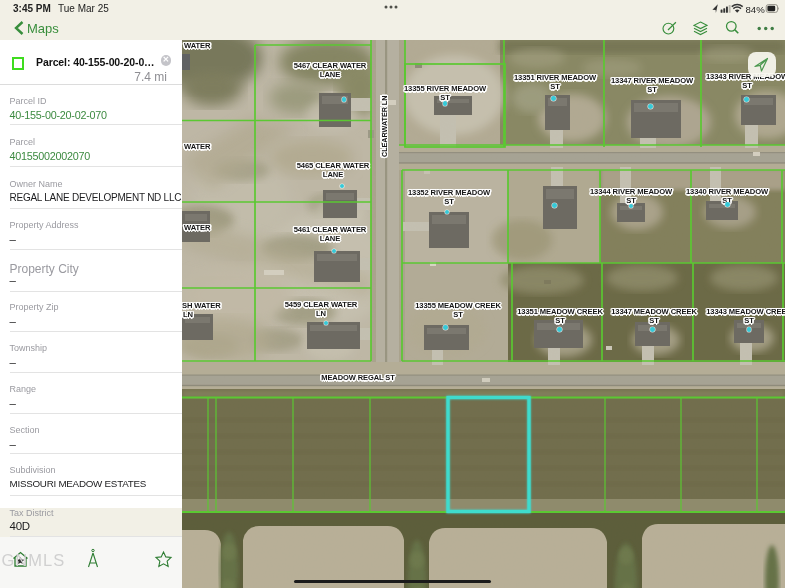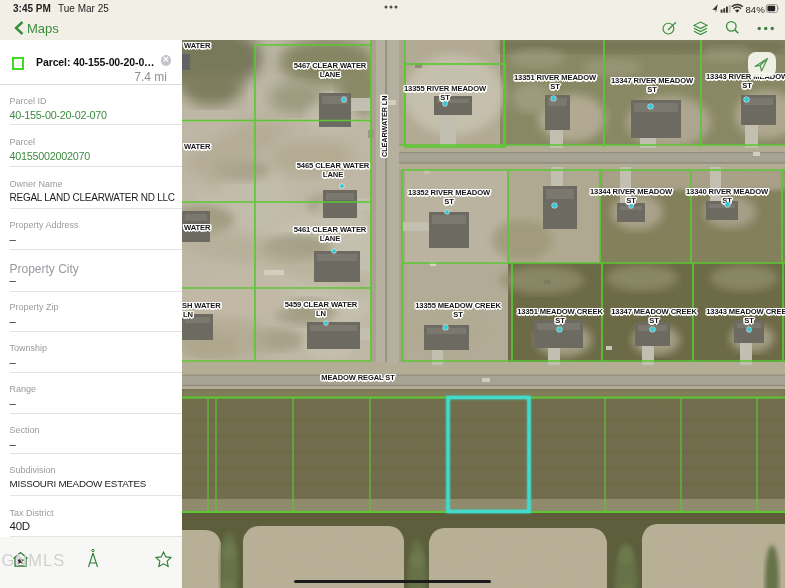--- a/index.html
+++ b/index.html
@@ -1,16 +1,16 @@
 <!DOCTYPE html>
 <html><head><meta charset="utf-8"><style>
 *{margin:0;padding:0;box-sizing:border-box}
 body{width:785px;height:588px;font-family:"Liberation Sans",sans-serif;overflow:hidden;position:relative;background:#f2f0e6}
 .topbar{position:absolute;left:0;top:0;width:725px;height:40px;background:#f2f0e6}
-.sb{position:absolute;left:0;top:40px;width:182px;height:548px;background:#fff;z-index:5}
+.sb{position:absolute;left:0;top:40px;width:182px;height:468px;background:#fff;z-index:5}
 .map{position:absolute;left:182px;top:40px;width:603px;height:548px;overflow:hidden;background:#b4ac95}
 .ml{position:absolute;width:140px;text-align:center;font-weight:bold;color:#151515;line-height:1.18;letter-spacing:-0.1px;
 text-shadow:-1.2px -1.2px 0 #fff,1.2px -1.2px 0 #fff,-1.2px 1.2px 0 #fff,1.2px 1.2px 0 #fff,0 -1.5px 0 #fff,0 1.5px 0 #fff,-1.5px 0 0 #fff,1.5px 0 0 #fff;white-space:nowrap}
 </style></head><body>
 <div class="topbar">
 <div style="position:absolute;left:13px;top:3px;font-size:10px;font-weight:bold;color:#222">3:45 PM</div>
 <div style="position:absolute;left:58px;top:3px;font-size:10px;color:#222">Tue Mar 25</div>
 <svg style="position:absolute;left:384px;top:5px" width="14" height="4" viewBox="0 0 14 4">
       <circle cx="2" cy="2" r="1.5" fill="#50504a"></circle>
       <circle cx="7" cy="2" r="1.5" fill="#50504a"></circle>
@@ -301,21 +301,21 @@
 <div style="position:absolute;left:11.5px;top:16.5px;width:12px;height:13px;border:2.6px solid #3fdc1f;background:#fff"></div>
 <div style="position:absolute;left:36px;top:16px;font-size:10.5px;font-weight:bold;color:#111;letter-spacing:-0.1px">Parcel: 40-155-00-20-0…</div>
 <div style="position:absolute;left:160.6px;top:15.2px;width:10.6px;height:10.6px;border-radius:50%;background:#c4c4c9;color:#fff;font-size:8px;text-align:center;line-height:10.6px;font-weight:bold">✕</div>
 <div style="position:absolute;right:15px;top:29.5px;font-size:12px;color:#8e8e93">7.4 mi</div>
 <div style="position:absolute;left:0;top:44px;width:100%;height:1px;background:#dcdcdc"></div>
 <div style="position:absolute;left:9.5px;top:55.8px;font-size:9px;color:#9a9aa0">Parcel ID</div>
 <div style="position:absolute;left:9.5px;top:69.2px;font-size:10.8px;color:#3c8a40;letter-spacing:-0.25px;white-space:nowrap">40-155-00-20-02-070</div>
 <div style="position:absolute;left:9.5px;top:97.0px;font-size:9px;color:#9a9aa0">Parcel</div>
 <div style="position:absolute;left:9.5px;top:109.8px;font-size:10.8px;color:#3c8a40;letter-spacing:-0.25px;white-space:nowrap">40155002002070</div>
 <div style="position:absolute;left:9.5px;top:139.3px;font-size:9px;color:#9a9aa0">Owner Name</div>
-<div style="position:absolute;left:9.5px;top:152.3px;font-size:10px;color:#1c1c1e;letter-spacing:-0.25px;white-space:nowrap">REGAL LAND CLEARWATER ND LLC</div>
+<div style="position:absolute;left:9.5px;top:152.3px;font-size:10px;color:#1c1c1e;letter-spacing:-0.25px;white-space:nowrap">REGAL LANE DEVELOPMENT ND LLC</div>
 <div style="position:absolute;left:9.5px;top:180.1px;font-size:9px;color:#9a9aa0">Property Address</div>
 <div style="position:absolute;left:9.5px;top:193.0px;font-size:11.5px;color:#1c1c1e;letter-spacing:-0.25px;white-space:nowrap">–</div>
 <div style="position:absolute;left:9.5px;top:221.5px;font-size:12px;color:#9a9aa0">Property City</div>
 <div style="position:absolute;left:9.5px;top:234.4px;font-size:11.5px;color:#1c1c1e;letter-spacing:-0.25px;white-space:nowrap">–</div>
 <div style="position:absolute;left:9.5px;top:262.0px;font-size:9px;color:#9a9aa0">Property Zip</div>
 <div style="position:absolute;left:9.5px;top:274.9px;font-size:11.5px;color:#1c1c1e;letter-spacing:-0.25px;white-space:nowrap">–</div>
 <div style="position:absolute;left:9.5px;top:303.0px;font-size:9px;color:#9a9aa0">Township</div>
 <div style="position:absolute;left:9.5px;top:315.9px;font-size:11.5px;color:#1c1c1e;letter-spacing:-0.25px;white-space:nowrap">–</div>
 <div style="position:absolute;left:9.5px;top:344.0px;font-size:9px;color:#9a9aa0">Range</div>
 <div style="position:absolute;left:9.5px;top:356.9px;font-size:11.5px;color:#1c1c1e;letter-spacing:-0.25px;white-space:nowrap">–</div>

